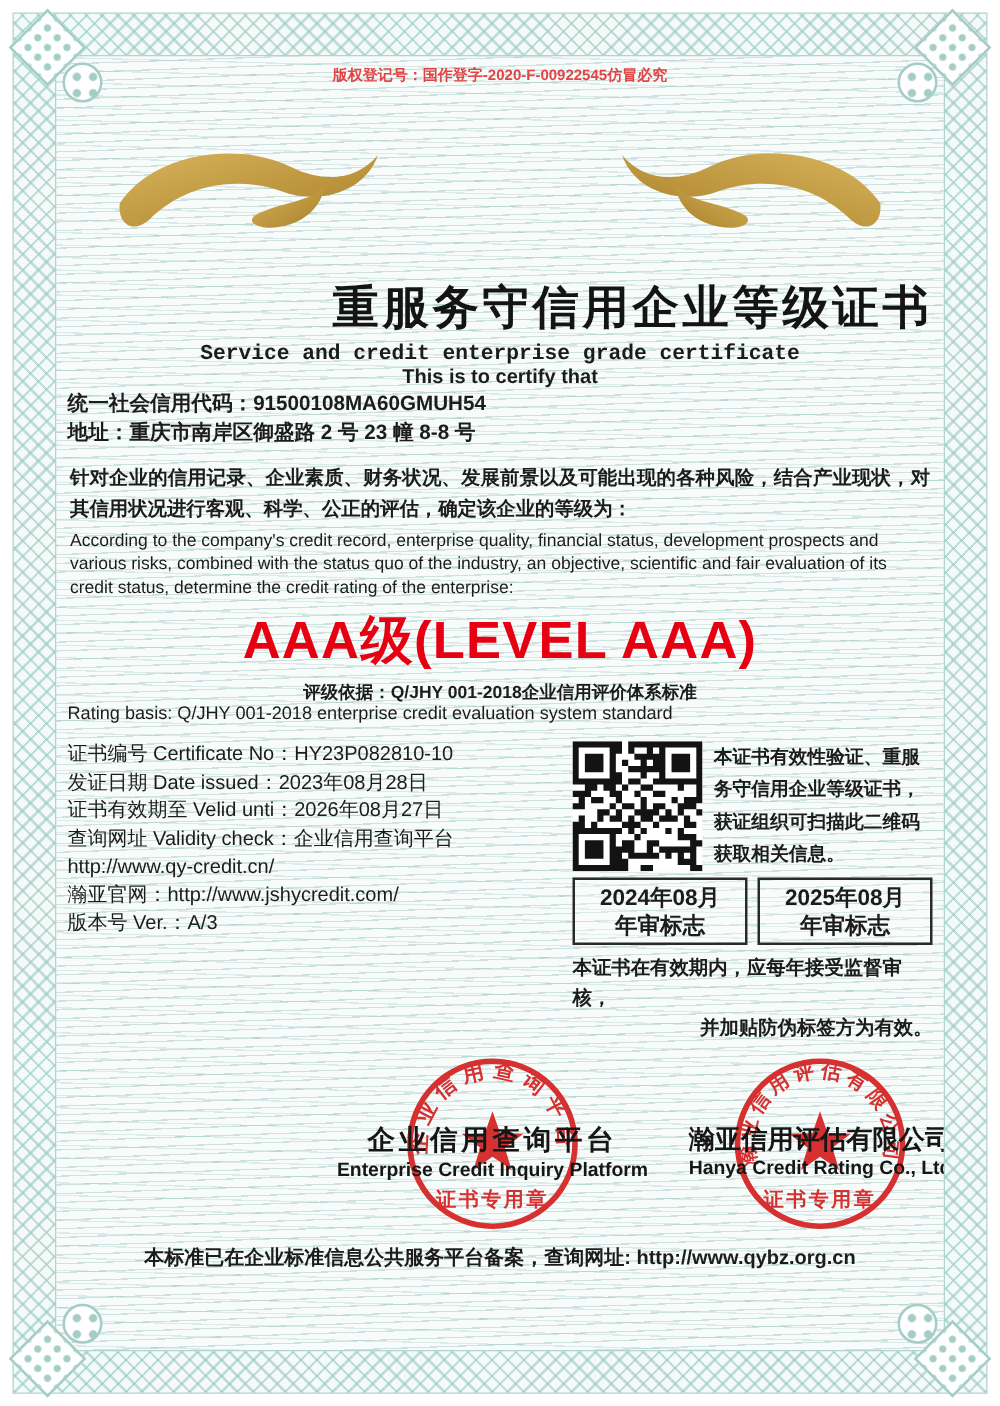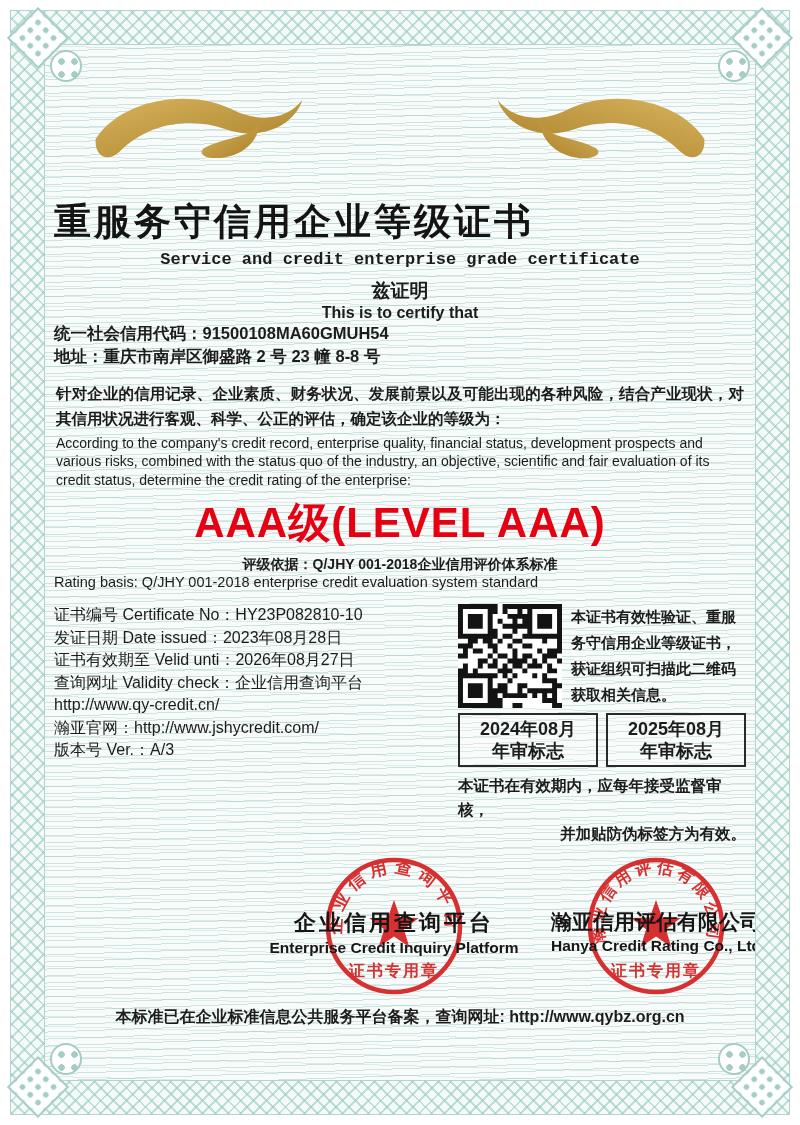--- a/index.html
+++ b/index.html
@@ -53,21 +53,21 @@
   }
   .logo-text { color:#fff; font-weight:800; font-size:60px; font-style:italic; letter-spacing:-2px; }
   .crack { position:absolute; background:#e5222d; }
   .crack1 { width:130px; height:4px; transform:rotate(38deg); top:58px; left:8px; }
   .crack2 { width:96px; height:3px; transform:rotate(-26deg); top:84px; left:34px; }
   .crack3 { width:70px; height:2px; transform:rotate(70deg); top:48px; left:62px; }
   .flourish { position:absolute; top:34px; width:222px; height:100px; }
   .flourish.left { left:36px; }
   .flourish.right { right:36px; transform:scaleX(-1); }
 
-  .title { text-align:left; font-size:37px; font-weight:800; letter-spacing:3px; color:#141414; margin-top:6px; }
+  .title { text-align:right; font-size:37px; font-weight:800; letter-spacing:3px; color:#141414; margin-top:6px; }
   .subtitle { text-align:center; font-size:17px; font-weight:600; margin-top:3px;font-family:Liberation Mono, monospace; }
   .certify-zh { margin-top:9px; text-align:center; font-size:19px; font-weight:600; }
   .certify-en { text-align:center; font-size:16px; font-weight:600; }
   .company-name { margin-top:5px; text-align:center; font-size:27px; font-weight:800; }
   .company-line { text-align:left; font-size:16.5px; font-weight:600; margin-top:1px; }
 
   .para-zh { margin:14px 2px 0; font-size:15.5px; font-weight:600; line-height:1.6; text-align:justify; }
   .para-en { margin:2px 2px 0; font-size:14px; line-height:1.32; }
 
   .level { margin-top:6px; text-align:center; font-size:42px; font-weight:800; color:#e60012; letter-spacing:1px; }
@@ -104,20 +104,21 @@
 <div class="corner tr"></div>
 <div class="corner bl"></div>
 <div class="corner br"></div>
 <div class="btn-orn tl"></div>
 <div class="btn-orn tr"></div>
 <div class="btn-orn bl"></div>
 <div class="btn-orn br"></div>
 
 <div class="content">
 
+  <div class="copyright">版权登记号：国作登字-2020-F-00922545仿冒必究</div>
 
   <div class="logo-row">
     <svg class="flourish left" viewBox="0 0 230 100">
       <defs>
         <linearGradient id="goldL" x1="0" y1="0" x2="1" y2="1">
           <stop offset="0" stop-color="#d8b45c"></stop>
             <stop offset="1" stop-color="#a87f28"></stop>
         </linearGradient>
       </defs>
       <path d="M6,60 C34,18 104,8 148,30 C176,44 204,40 220,20 C210,50 172,62 140,50 C106,38 62,42 30,74 C16,86 4,76 6,60 Z" fill="url(#goldL)"></path>
@@ -131,21 +132,20 @@
         </linearGradient>
       </defs>
       <path d="M6,60 C34,18 104,8 148,30 C176,44 204,40 220,20 C210,50 172,62 140,50 C106,38 62,42 30,74 C16,86 4,76 6,60 Z" fill="url(#goldR)"></path>
       <path d="M118,70 C140,58 166,60 176,44 C174,66 152,82 126,80 C118,79 112,75 118,70 Z" fill="url(#goldR)"></path>
     </svg>
   </div>
 
   <div class="title">重服务守信用企业等级证书</div>
   <div class="subtitle">Service and credit enterprise grade certificate</div>
 
-  <div class="certify-zh">兹证明</div>
   <div class="certify-en">This is to certify that</div>
 
   <div class="company-line">统一社会信用代码：91500108MA60GMUH54</div>
   <div class="company-line">地址：重庆市南岸区御盛路 2 号 23 幢 8-8 号</div>
 
   <div class="para-zh">针对企业的信用记录、企业素质、财务状况、发展前景以及可能出现的各种风险，结合产业现状，对其信用状况进行客观、科学、公正的评估，确定该企业的等级为：</div>
   <div class="para-en">According to the company's credit record, enterprise quality, financial status, development prospects and various risks, combined with the status quo of the industry, an objective, scientific and fair evaluation of its credit status, determine the credit rating of the enterprise:</div>
 
   <div class="level">AAA级(LEVEL AAA)</div>
   <div class="basis-zh">评级依据：Q/JHY 001-2018企业信用评价体系标准</div>

